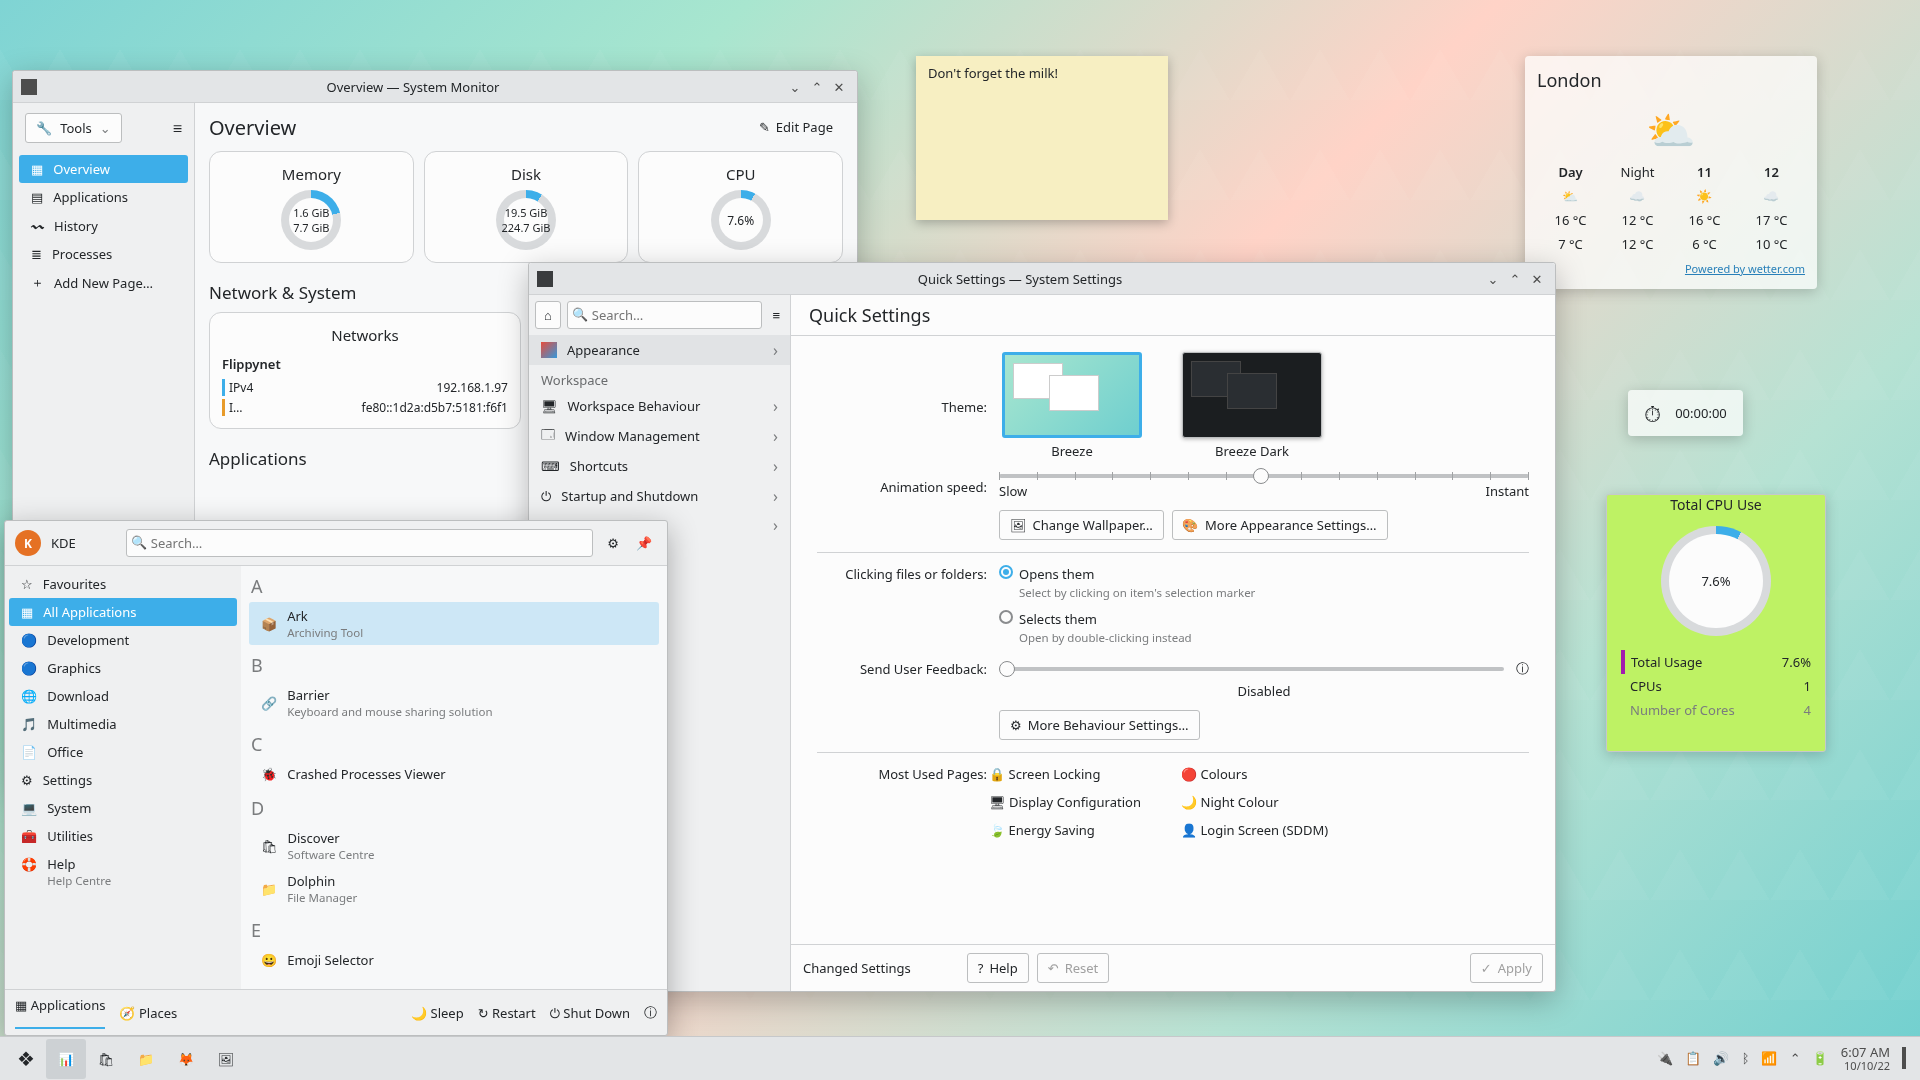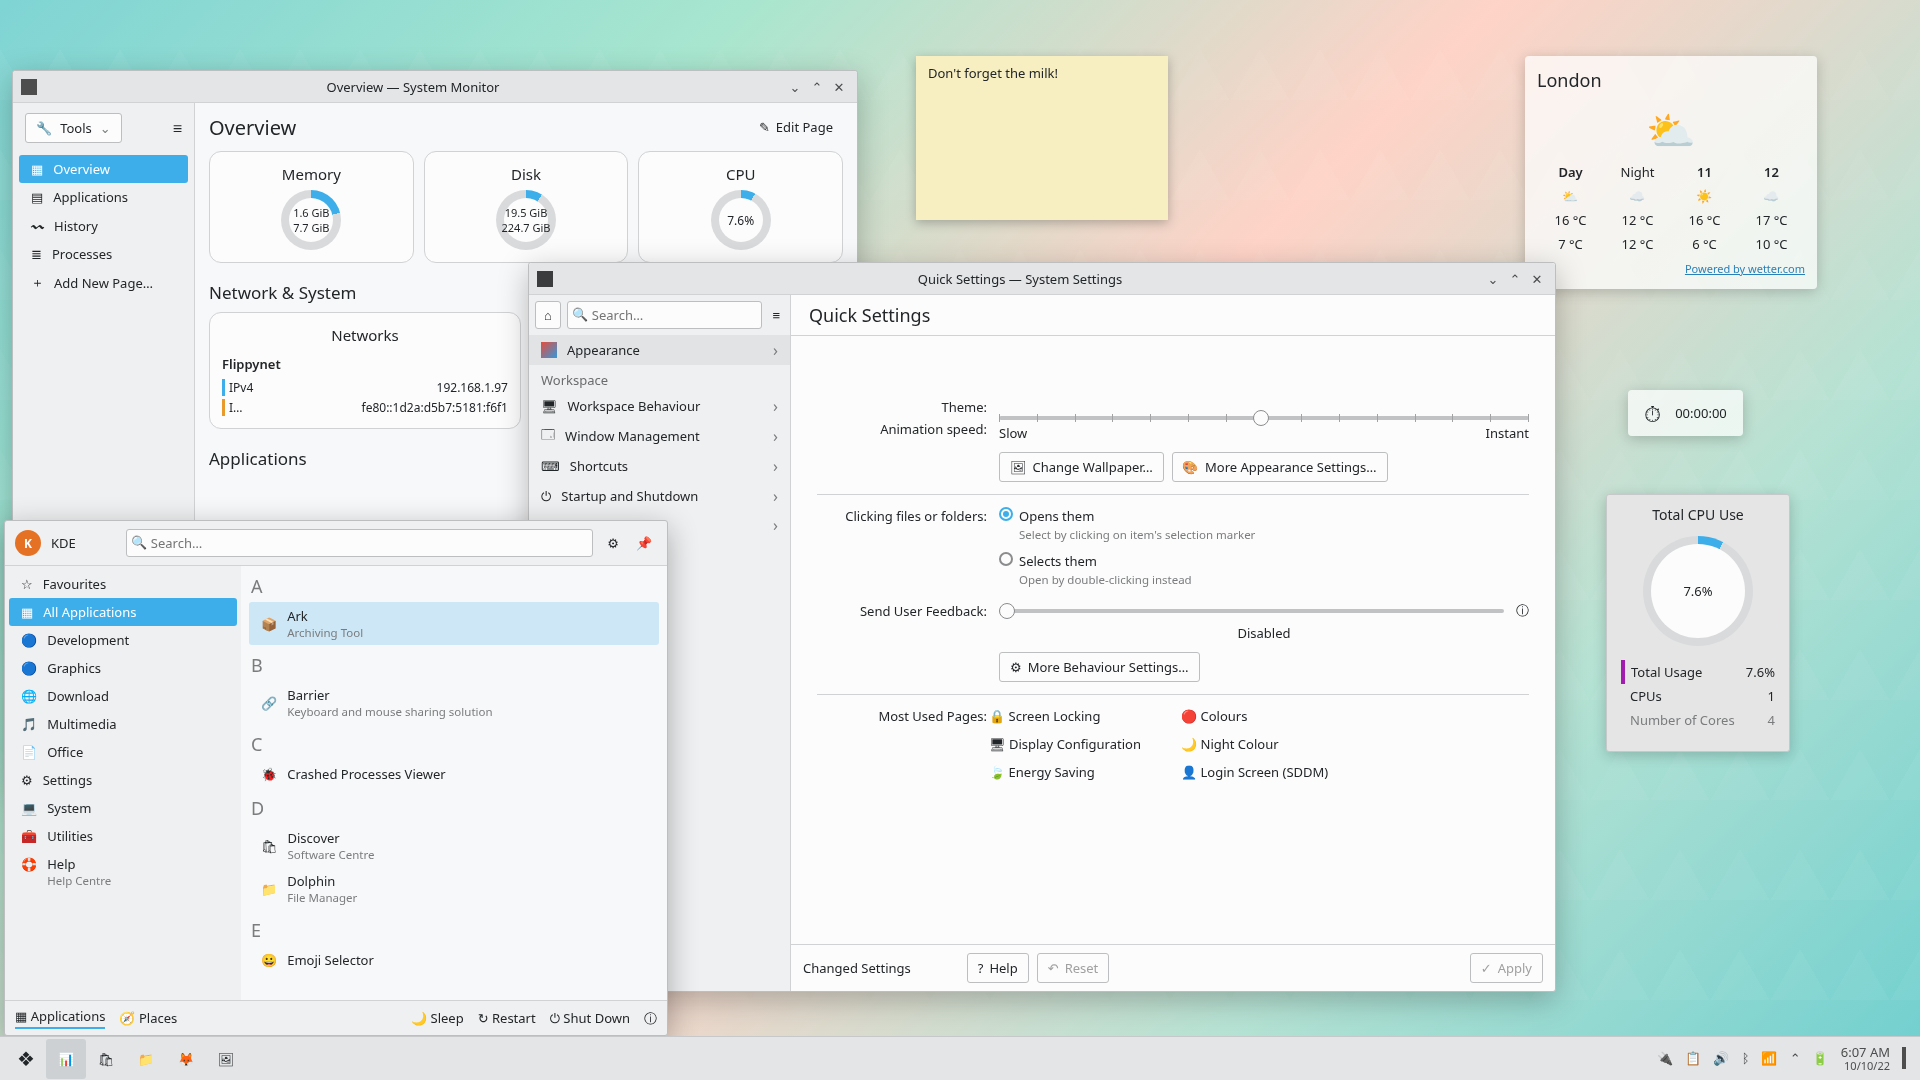--- a/index.html
+++ b/index.html
@@ -40,21 +40,21 @@
 
 .taskbar { position: absolute; left:0; right:0; bottom:0; height: 44px; background: #e3e5e7; display:flex; align-items:center; padding: 0 6px; border-top: 1px solid #c6c8ca; }
 .taskicon { width: 40px; height: 40px; display:flex; align-items:center; justify-content:center; cursor:pointer; }
 .taskicon.active { background: #cdd1d4; border-radius: 3px; }
 .tray { margin-left:auto; display:flex; align-items:center; gap: 12px; padding-right: 8px; color:#4d4d4d; }
 .square { width:14px; height:14px; border:2px solid #4d4d4d; }
 
 .launcher { position:absolute; background:#eff0f1; border:1px solid #bcbebf; border-radius:3px; box-shadow:0 8px 30px rgba(0,0,0,0.3); display:flex; flex-direction:column; }
 .kde-badge { width:26px; height:26px; background:#e57124; border-radius:50%; color:#fff; display:flex; align-items:center; justify-content:center; font-weight:700; font-size:12px; }
 
-.cpuwidget { position:absolute; background:#e5e5e5; border:1px solid #c6c8ca; border-radius:3px; box-shadow:0 3px 14px rgba(0,0,0,0.2); padding: 10px 14px 6px; width: 184px; }
+.cpuwidget { position:absolute; background:#bef264; border:1px solid #c6c8ca; border-radius:3px; box-shadow:0 3px 14px rgba(0,0,0,0.2); padding: 0 14px 6px; width: 220px; }
 .category-row { display:flex; align-items:center; padding:4px 12px; cursor:pointer; gap:10px; }
 .chev-r::after { content:'›'; color:#7a7c7e; margin-left:auto; font-size:16px; }
 .sec-header { font-size:13px; color:#6a6c6e; padding: 6px 12px 2px; }
 .small { font-size:11.5px; color:#7a7c7e; }
 .link { color:#2980b9; text-decoration: underline; font-size:11px; }
 </style>
 </head>
 <body>
 
 <div class="triangles"></div>
@@ -266,23 +266,39 @@
         </div>
       <div class="category-row chev-r" style="height:28px;"></div>
     </div>
 
     <div style="flex:1; display:flex; flex-direction:column; overflow:hidden;">
       <div style="padding:8px 18px; border-bottom:1px solid #d0d2d4; font-size:18px;">Quick Settings</div>
       <div style="flex:1; padding:16px 26px; overflow:auto;">
 
         <div style="display:flex;align-items:flex-start;gap:15px;">
           <div style="width:170px;text-align:right;padding-top:46px;">Theme:</div>
-        </div>
-
-        <div style="display:flex;align-items:center;gap:12px;">
+          <div style="display:flex;gap:40px;">
+            <div style="text-align:center;">
+              <div style="width:140px;height:86px;border:3px solid #3daee9;border-radius:3px;background:linear-gradient(135deg,#a8e6cf,#6fcfcf);position:relative;cursor:pointer;">
+                <div style="position:absolute;left:8px;top:8px;width:50px;height:36px;background:#fff;border:1px solid #ccc;"></div>
+                <div style="position:absolute;left:44px;top:20px;width:50px;height:36px;background:#fff;border:1px solid #ccc;"></div>
+              </div>
+              <div style="margin-top:4px;">Breeze</div>
+            </div>
+            <div style="text-align:center;">
+              <div style="width:140px;height:86px;border:1px solid #bcbebf;border-radius:3px;background:#1b1e20;position:relative;cursor:pointer;box-shadow:0 1px 4px rgba(0,0,0,.3);">
+                <div style="position:absolute;left:8px;top:8px;width:50px;height:36px;background:#2a2e32;border:1px solid #444;"></div>
+                <div style="position:absolute;left:44px;top:20px;width:50px;height:36px;background:#2a2e32;border:1px solid #444;"></div>
+              </div>
+              <div style="margin-top:4px;">Breeze Dark</div>
+            </div>
+          </div>
+        </div>
+
+        <div style="display:flex;align-items:center;gap:12px;margin-top:14px;">
           <div style="width:170px;text-align:right;">Animation speed:</div>
           <div style="flex:1;">
             <div class="slider">
               <div class="ticks">
                   <span></span>
                   <span></span>
                   <span></span>
                   <span></span>
                   <span></span>
                   <span></span>
@@ -483,21 +499,21 @@
       <div class="sidebar-item">
         <span>😀</span>
         <div>
             <div>Emoji Selector</div>
           </div>
       </div>
     </div>
   </div>
 
   <div style="border-top:1px solid #d0d2d4;padding:6px 10px;display:flex;align-items:center;gap:14px;">
-    <span style="cursor:pointer;border-bottom:2px solid #3daee9;padding-bottom:2px;"><span>▦</span> <span>Applications</span></span>
+    <span style="cursor:pointer;border-bottom:2px solid #3daee9;padding-bottom:13px;"><span>▦</span> <span>Applications</span></span>
     <span style="cursor:pointer;"><span>🧭</span> <span>Places</span></span>
     <span style="flex:1;"></span>
     <span style="cursor:pointer;"><span>🌙</span> <span>Sleep</span></span>
     <span style="cursor:pointer;"><span>↻</span> <span>Restart</span></span>
     <span style="cursor:pointer;"><span>⏻</span> <span>Shut Down</span></span>
     <span style="cursor:pointer;">ⓘ</span>
   </div>
 </div>
 
 <div class="taskbar">

